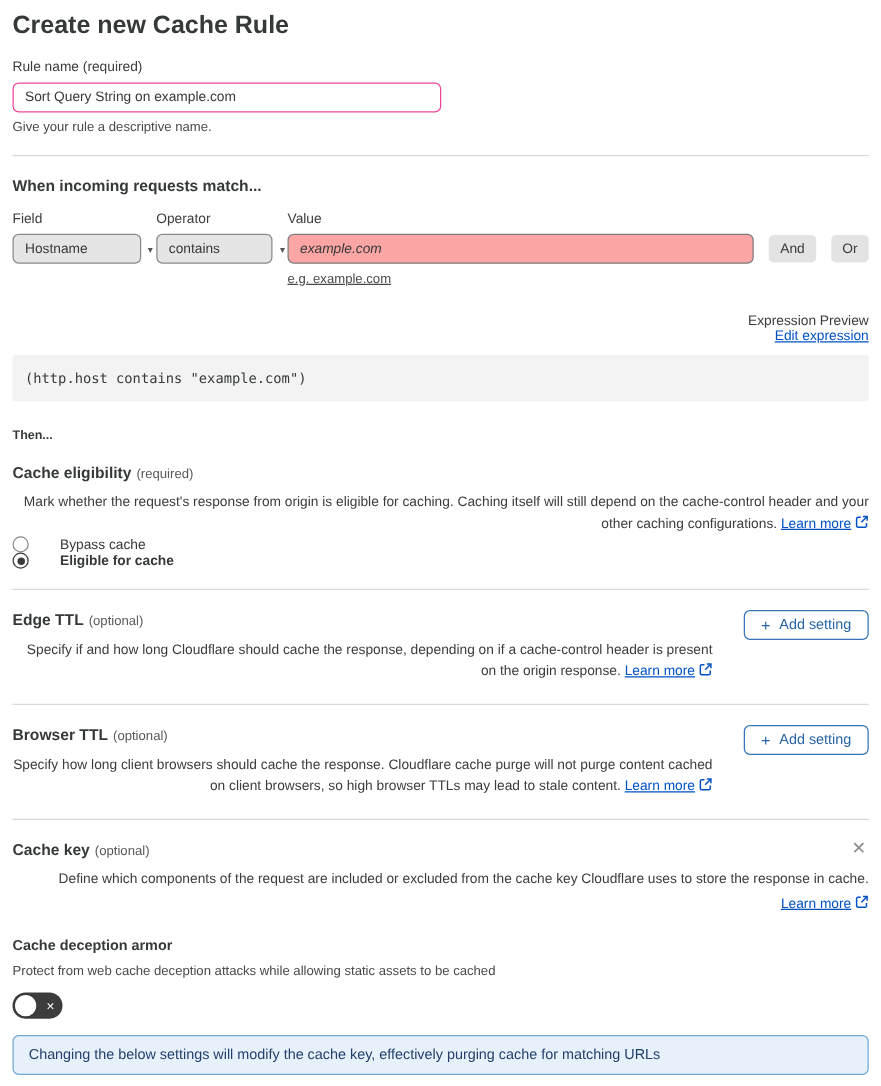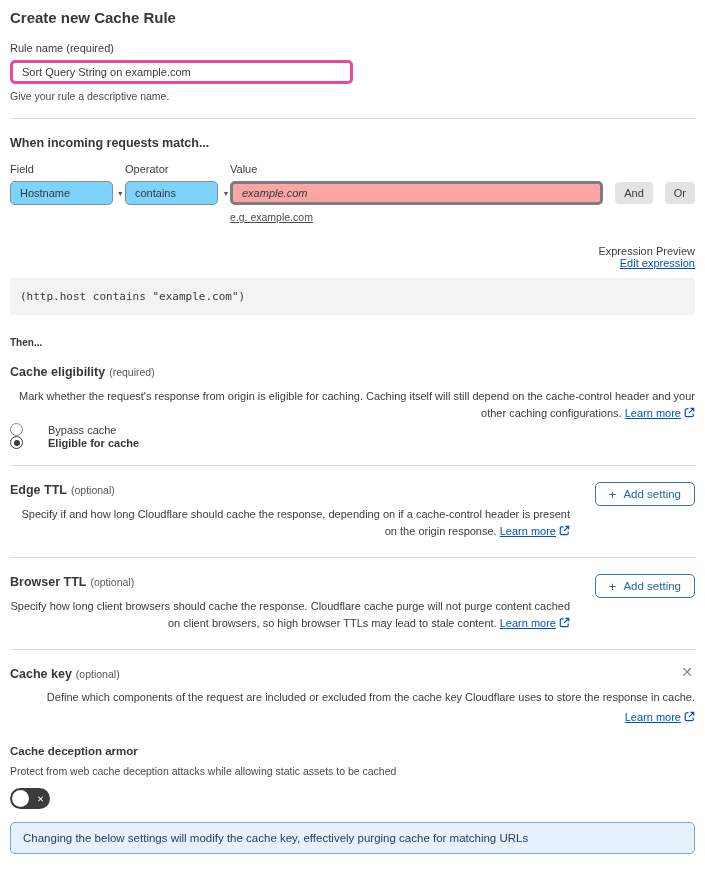--- a/index.html
+++ b/index.html
@@ -5,44 +5,44 @@
   * { margin:0; padding:0; box-sizing:border-box; }
   html,body { background:#fff; }
   body {
     width:705px; min-height:869px;
     font-family:"Liberation Sans", sans-serif;
     color:#36393a;
     font-size:11px;
   }
   .page { padding:9px 10px 20px 10px; }
 
-  .page-title { font-size:15px; font-weight:bold; margin-bottom:16px; }
+  .page-title { font-size:20px; font-weight:bold; margin-bottom:16px; }
 
   .field-label { font-size:11px; color:#3c3c3c; margin-bottom:6px; display:block; }
   .text-input {
     font-family:"Liberation Sans", sans-serif;
     font-size:11px; color:#36393a;
     height:24px; padding:0 9px;
-    border:3px solid #ec4899; border-radius:5px;
+    border:1px solid #ec4899; border-radius:5px;
     background:#fff; width:100%; outline:none;
   }
   .rule-name-input { width:343px; display:block; }
   .help-text { font-size:10.5px; color:#4a4a4a; margin-top:6px; }
 
   .divider { border:none; border-top:1px solid #d8d8d8; margin:16px 0 0 0; }
 
   .section-heading { font-size:12.5px; font-weight:bold; margin-top:17px; }
   .qualifier { font-weight:normal; font-size:10.5px; color:#595959; margin-left:4px; }
 
   .match-row { display:flex; align-items:flex-end; gap:12px; margin-top:13px; }
   .col-field { width:103px; }
   .col-operator { width:93px; }
   .col-value { flex:1; }
   .select-box {
-    height:24px; border:1px solid #8a8a8a; border-radius:5px; background:#7dd3fc;
+    height:24px; border:1px solid #8a8a8a; border-radius:5px; background:#e5e5e5;
     display:flex; align-items:center; justify-content:space-between;
     padding:0 7px 0 9px; cursor:pointer; font-size:11px; color:#36393a;gap:48px;
   }
   .select-caret { font-size:8px; color:#555; }
   .value-input { background:#fca5a5; border-color:#7d7d7d;font-style:italic; }
   .gray-btn {
     height:22px; padding:0 9px; margin-bottom:1px;
     background:#e3e3e3; border:none; border-radius:4px;
     font-family:"Liberation Sans", sans-serif; font-size:11px; color:#3a3a3a; cursor:pointer;
   }

